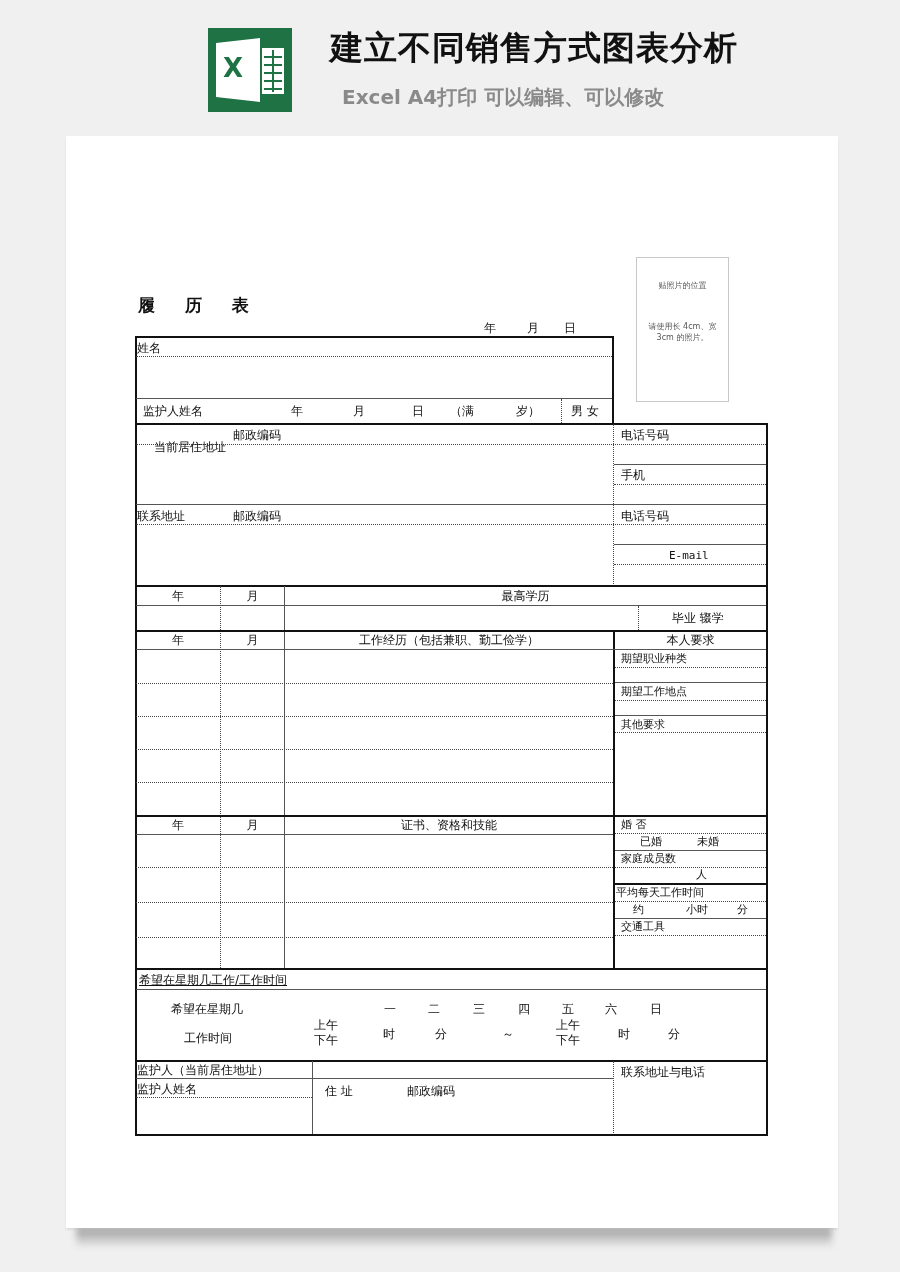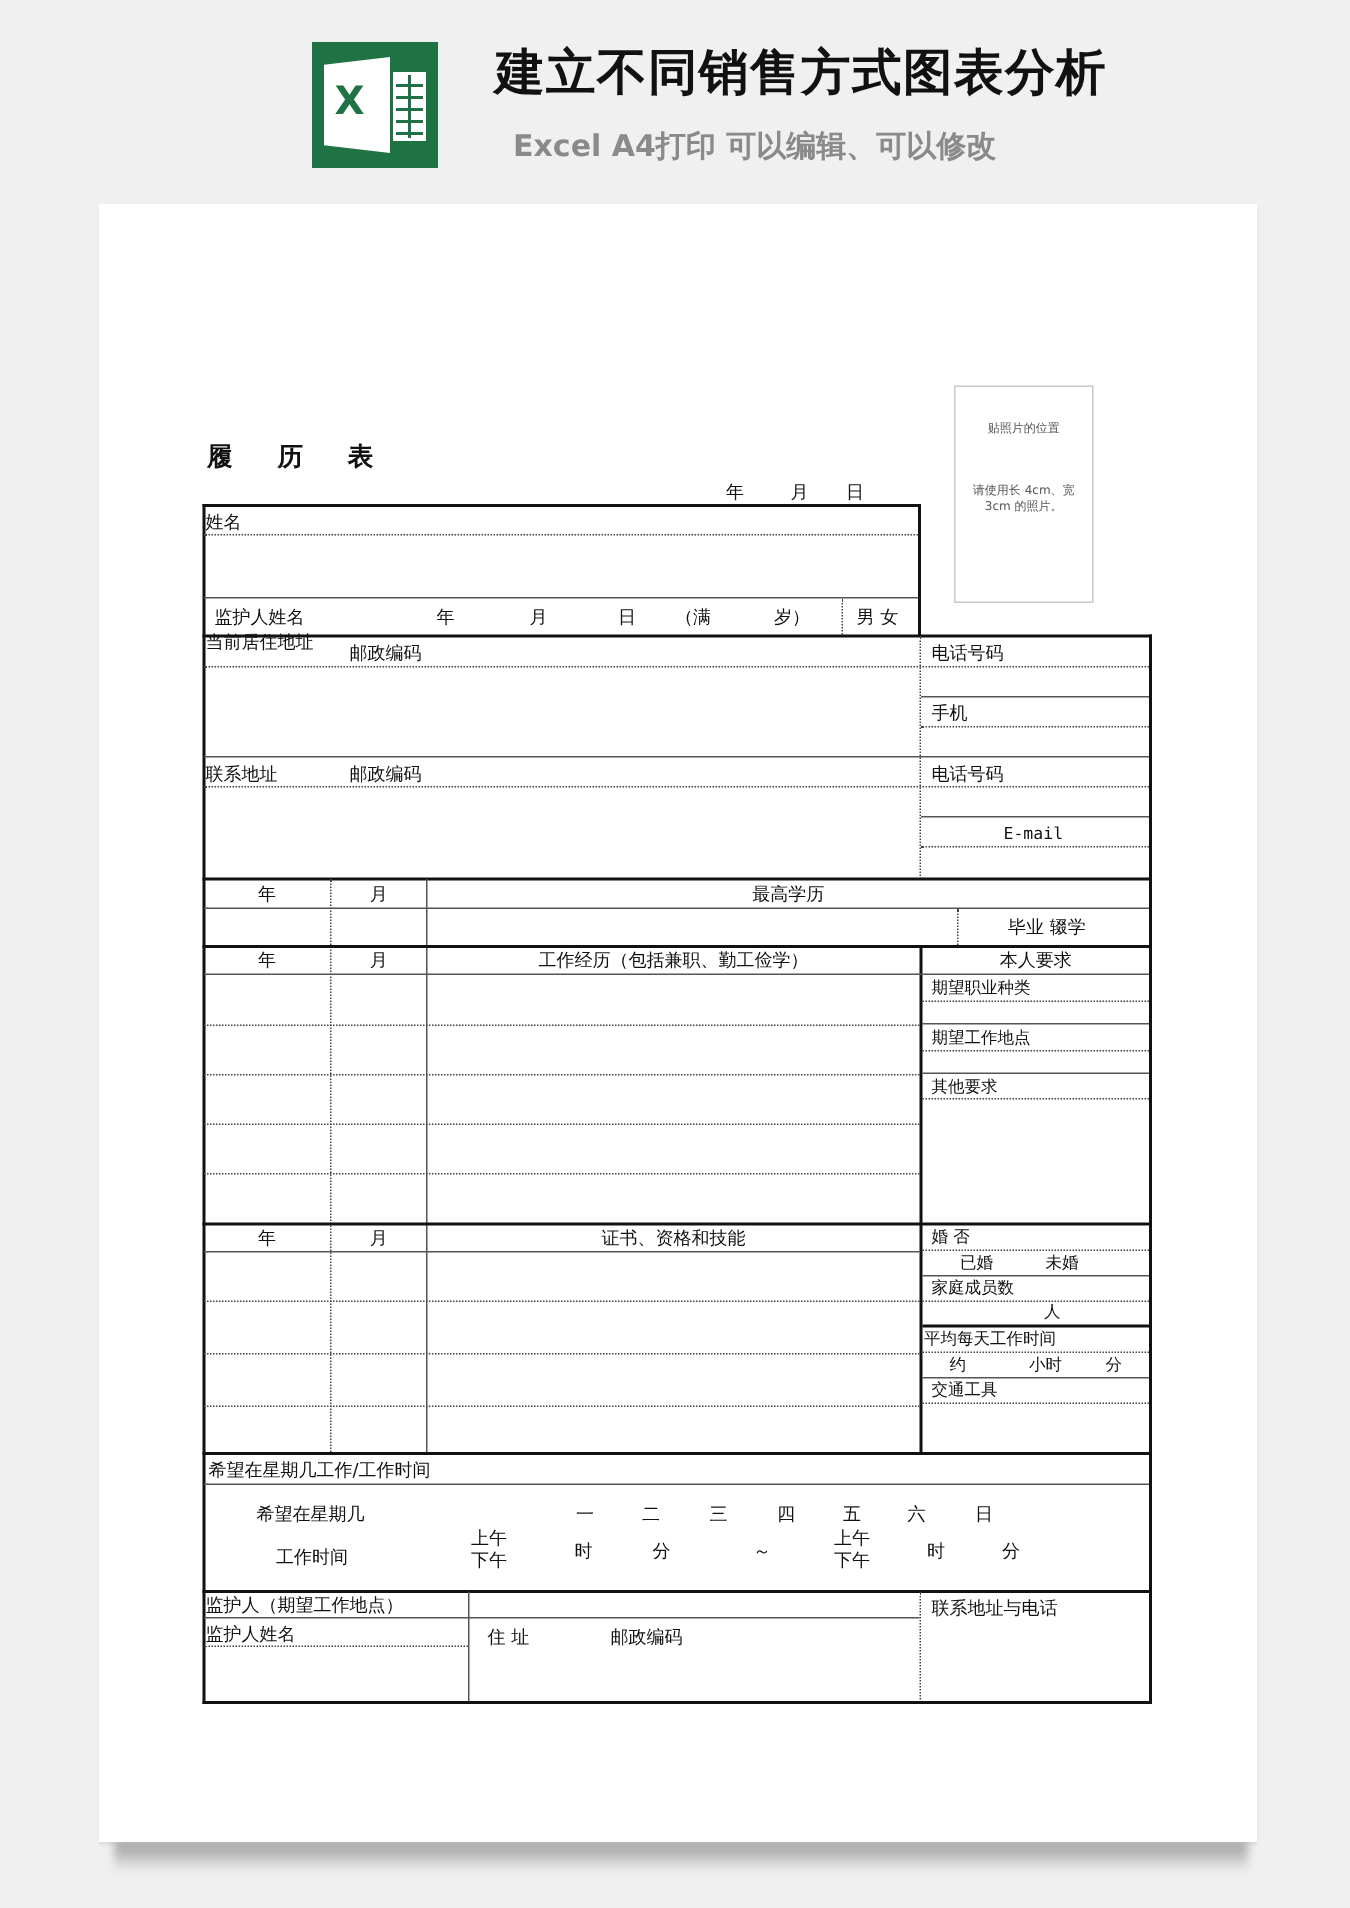--- a/index.html
+++ b/index.html
@@ -127,21 +127,21 @@
 <div class="abs" style="left:137px;top:358px;width:474px;height:39px;"></div>
 
 <div class="t" style="left:143px;top:404px;">监护人姓名</div>
 <div class="t" style="left:291px;top:404px;">年</div>
 <div class="t" style="left:353px;top:404px;">月</div>
 <div class="t" style="left:412px;top:404px;">日</div>
 <div class="t" style="left:450px;top:404px;">（满</div>
 <div class="t" style="left:516px;top:404px;">岁）</div>
 <div class="t" style="left:571px;top:404px;">男 女</div>
 
-<div class="t" style="left:137px;top:421px;">当前居住地址</div>
+<div class="t" style="left:137px;top:440px;padding-left:17px;">当前居住地址</div>
 <div class="t" style="left:233px;top:428px;">邮政编码</div>
 <div class="t" style="left:621px;top:428px;">电话号码</div>
 <div class="t" style="left:621px;top:468px;">手机</div>
 <div class="abs" style="left:137px;top:446px;width:475px;height:57px;"></div>
 
 <div class="t" style="left:137px;top:509px;">联系地址</div>
 <div class="t" style="left:233px;top:509px;">邮政编码</div>
 <div class="t" style="left:621px;top:509px;">电话号码</div>
 <div class="t sm" style="left:621px;top:549px;font-family:'DejaVu Sans Mono',monospace;margin-left:48px;">E-mail</div>
 <div class="abs" style="left:137px;top:526px;width:475px;height:58px;"></div>
@@ -166,37 +166,37 @@
 <div class="t sm" style="left:640px;top:835px;">已婚</div>
 <div class="t sm" style="left:697px;top:835px;">未婚</div>
 <div class="t sm" style="left:621px;top:852px;">家庭成员数</div>
 <div class="t sm" style="left:696px;top:868px;">人</div>
 <div class="t sm" style="left:616px;top:886px;">平均每天工作时间</div>
 <div class="t sm" style="left:633px;top:903px;">约</div>
 <div class="t sm" style="left:686px;top:903px;">小时</div>
 <div class="t sm" style="left:737px;top:903px;">分</div>
 <div class="t sm" style="left:621px;top:920px;">交通工具</div>
 
-<div class="t" style="left:139px;top:973px;">希望在星期几工作/工作时间</div>
+<div class="t" style="left:139px;top:973px;text-decoration:underline;">希望在星期几工作/工作时间</div>
 <div class="t" style="left:171px;top:1002px;">希望在星期几</div>
 <div class="t" style="left:384px;top:1002px;">一</div>
 <div class="t" style="left:428px;top:1002px;">二</div>
 <div class="t" style="left:473px;top:1002px;">三</div>
 <div class="t" style="left:518px;top:1002px;">四</div>
 <div class="t" style="left:562px;top:1002px;">五</div>
 <div class="t" style="left:605px;top:1002px;">六</div>
 <div class="t" style="left:650px;top:1002px;">日</div>
 <div class="t" style="left:184px;top:1031px;text-align:center;">工作时间</div>
 <div class="t" style="left:314px;top:1018px;">上午</div>
 <div class="t" style="left:314px;top:1033px;">下午</div>
 <div class="t" style="left:383px;top:1027px;">时</div>
 <div class="t" style="left:435px;top:1027px;">分</div>
 <div class="t" style="left:502px;top:1027px;">～</div>
 <div class="t" style="left:556px;top:1018px;">上午</div>
 <div class="t" style="left:556px;top:1033px;">下午</div>
 <div class="t" style="left:618px;top:1027px;">时</div>
 <div class="t" style="left:668px;top:1027px;">分</div>
 
-<div class="t" style="left:137px;top:1063px;">监护人（期望工作地点）</div>
+<div class="t" style="left:137px;top:1063px;">监护人（当前居住地址）</div>
 <div class="t" style="left:137px;top:1082px;">监护人姓名</div>
 <div class="t" style="left:325px;top:1084px;">住 址</div>
 <div class="t" style="left:407px;top:1084px;">邮政编码</div>
 <div class="t" style="left:621px;top:1065px;">联系地址与电话</div>
 
 </body></html>

